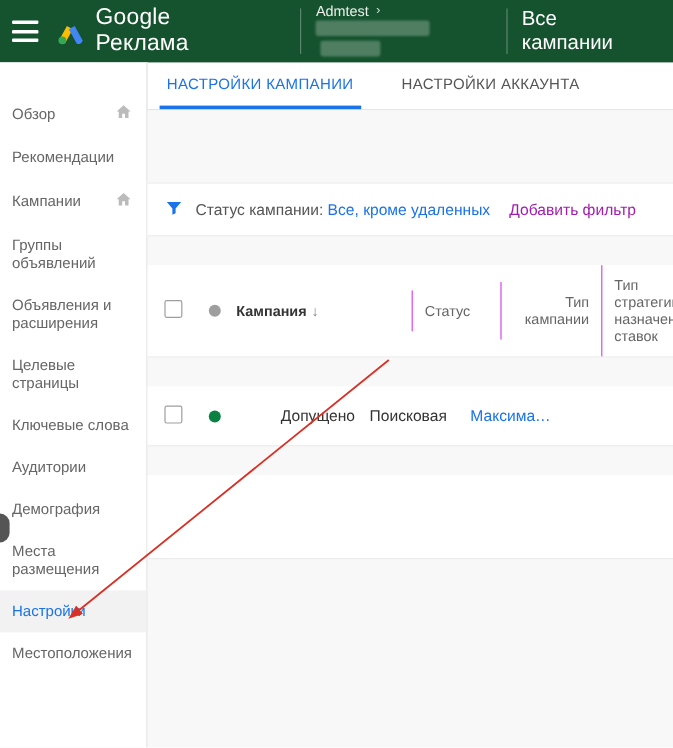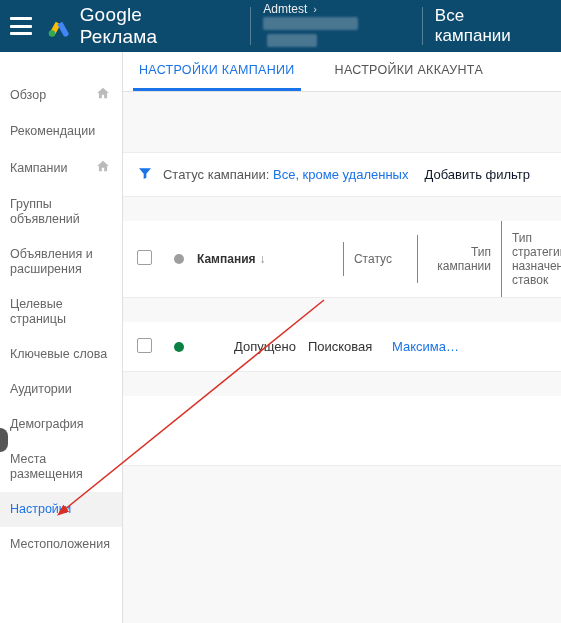--- a/index.html
+++ b/index.html
@@ -7,21 +7,21 @@
     font-family: Arial, "Helvetica Neue", sans-serif;
     font-size: 13px;
     color: #333;
     background: #fff;
     width: 561px;
     height: 623px;
     overflow: hidden;
     position: relative;
   }
   .header {
-    background: #0c4a6e;
+    background: #14532d;
     color: #fff;
     height: 52px;
     display: flex;
     align-items: center;
     padding: 0 10px;
   }
   .hamburger {
     width: 22px; height: 18px;
     display: flex; flex-direction: column; justify-content: space-between;
     margin-right: 14px; cursor: pointer;
@@ -69,21 +69,21 @@
   .tab.active { color:#1a73e8; border-bottom-color:#1a73e8; }
   .content { padding:0; background:#f8f8f8; flex:1; display:flex; flex-direction:column;gap:24px;}
   .toolbar {
     display:flex; align-items:center; gap:10px;
     background:#fff; border:1px solid #ececec; border-left:none;
     margin-top:60px; padding:12px 14px;
   }
   .funnel { color:#1a73e8; }
   .status-label { font-size:13px; color:#555; }
   .status-val { color:#1a73e8; }
-  .add-filter { color:#0f172a; margin-left:6px; font-size:13px; }
+  .add-filter { color:#a21caf; margin-left:6px; font-size:13px; }
   .thead {
     display:flex; background:#fff; border:1px solid #ececec; border-left:none; border-top:none;
     font-size:12px; color:#666;
     align-items: center;
   }
   .col-check { width:44px; padding:14px 0 14px 14px; }
   .col-dot { width:24px; display:flex; align-items:center; justify-content:center; }
   .col-camp { width:120px; padding:14px 6px; font-weight:700; color:#333; display:flex; align-items:center; gap:4px;}
   .down-arrow { color:#888; font-size:12px; }
   .cell-border { border-left:1px solid #d946ef; padding:10px 10px; }

